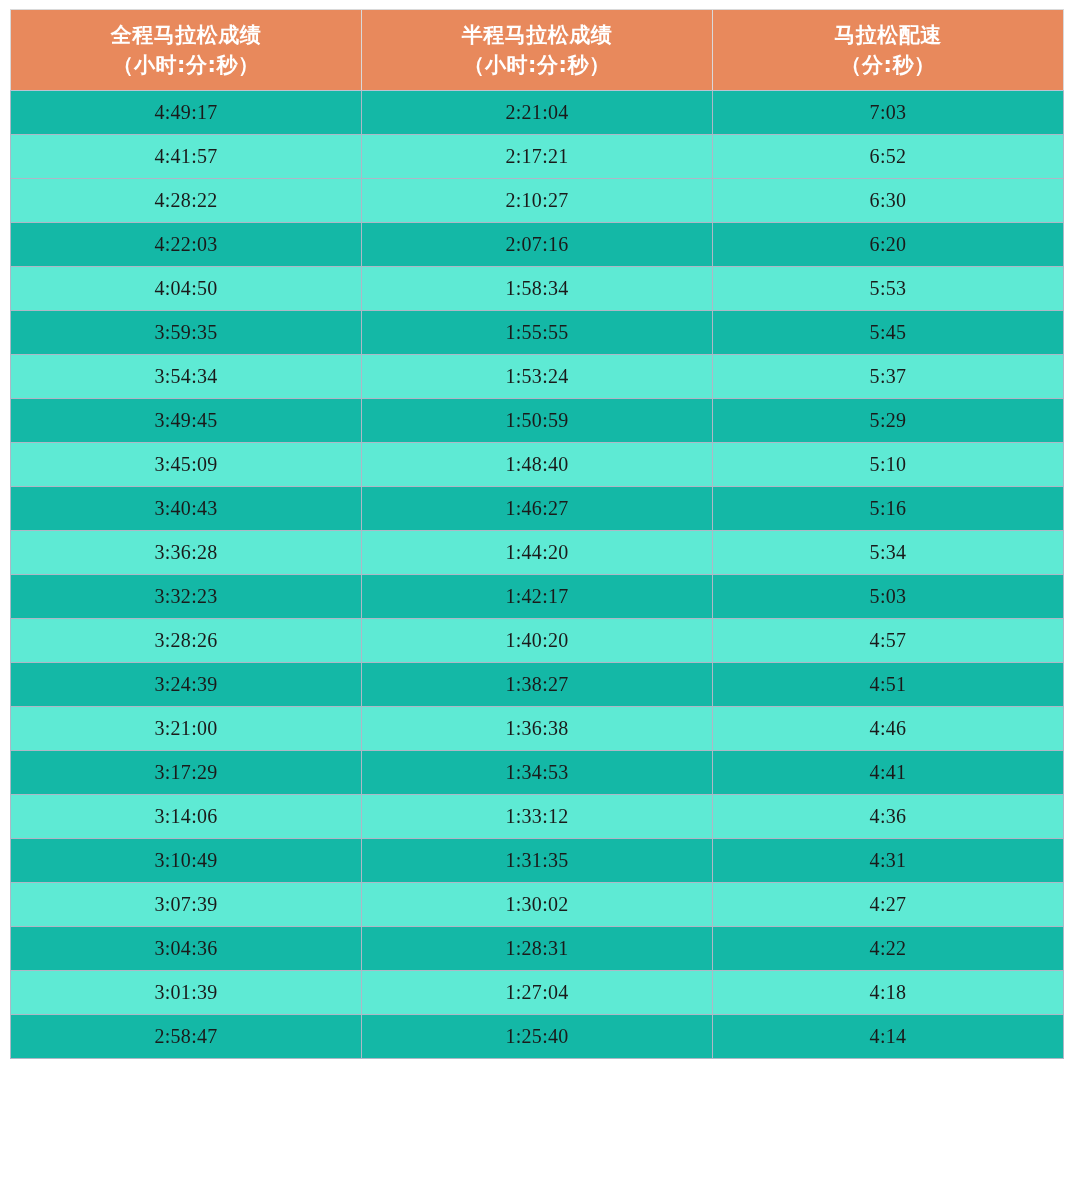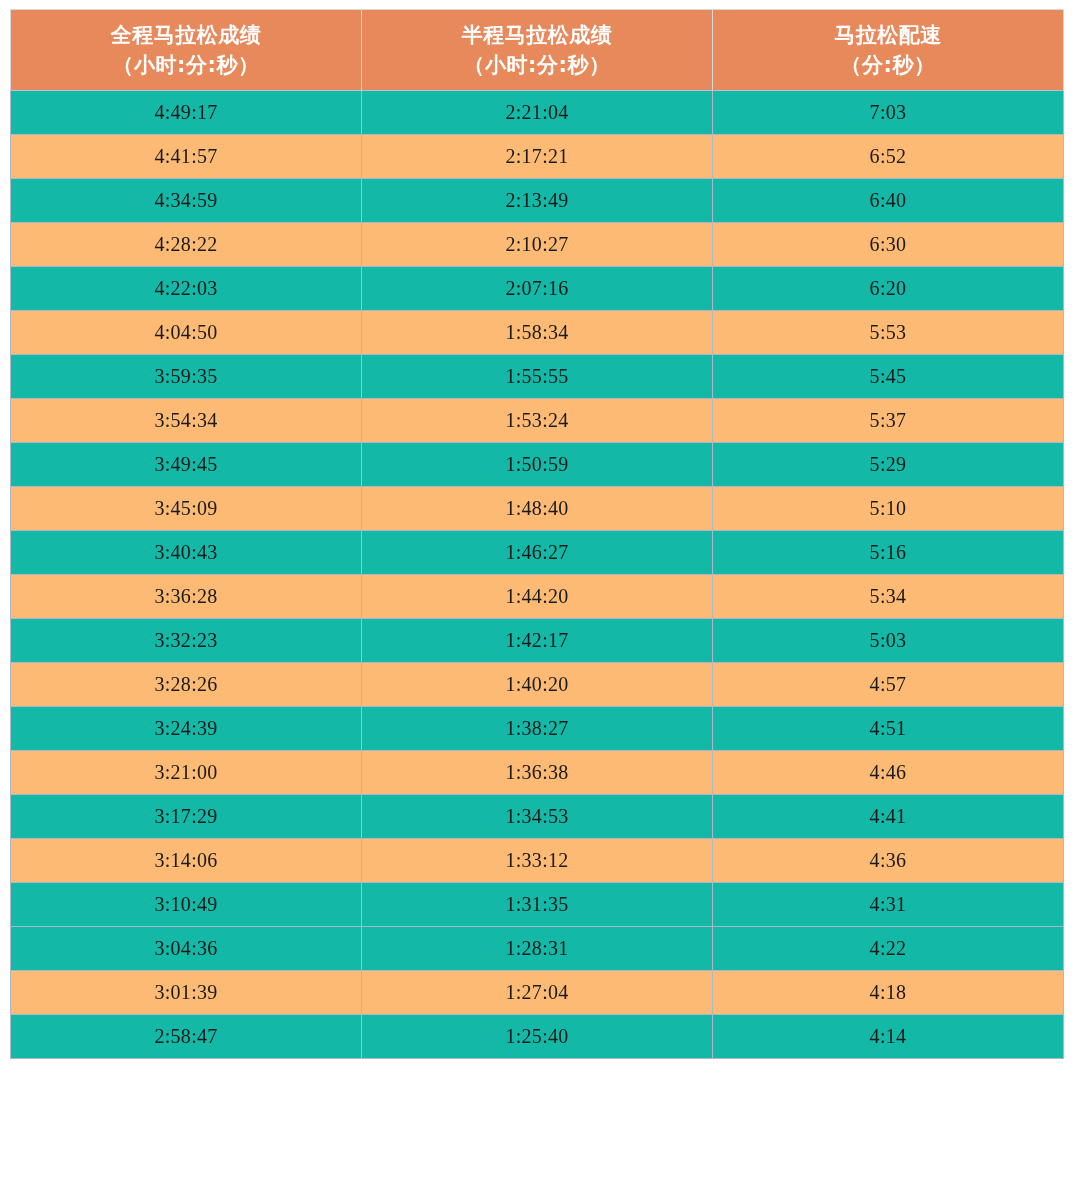--- a/index.html
+++ b/index.html
@@ -60,21 +60,21 @@
     border-left: 1px solid #aeb7c6;
     border-right: 1px solid #aeb7c6;
     border-top: 1px solid #aeb7c6;
     border-bottom: 1px solid #aeb7c6;
     letter-spacing: 0.3px;
   }
   tbody tr.row-shaded td {
     background: #14b8a6;
   }
   tbody tr.row-plain td {
-    background: #fdba74;
+    background: #5eead4;
   }
 </style>
 </head>
 <body>
 
 <div id="table-wrap">
   <table class="pace-table">
     <colgroup>
       <col class="c1">
       <col class="c2">
@@ -100,25 +100,20 @@
         <tr class="row-shaded">
           <td>4:49:17</td>
           <td>2:21:04</td>
           <td>7:03</td>
         </tr>
         <tr class="row-plain">
           <td>4:41:57</td>
           <td>2:17:21</td>
           <td>6:52</td>
         </tr>
-        <tr class="row-shaded">
-          <td>4:34:59</td>
-          <td>2:13:49</td>
-          <td>6:40</td>
-        </tr>
         <tr class="row-plain">
           <td>4:28:22</td>
           <td>2:10:27</td>
           <td>6:30</td>
         </tr>
         <tr class="row-shaded">
           <td>4:22:03</td>
           <td>2:07:16</td>
           <td>6:20</td>
         </tr>
@@ -185,20 +180,25 @@
         <tr class="row-plain">
           <td>3:14:06</td>
           <td>1:33:12</td>
           <td>4:36</td>
         </tr>
         <tr class="row-shaded">
           <td>3:10:49</td>
           <td>1:31:35</td>
           <td>4:31</td>
         </tr>
+        <tr class="row-plain">
+          <td>3:07:39</td>
+          <td>1:30:02</td>
+          <td>4:27</td>
+        </tr>
         <tr class="row-shaded">
           <td>3:04:36</td>
           <td>1:28:31</td>
           <td>4:22</td>
         </tr>
         <tr class="row-plain">
           <td>3:01:39</td>
           <td>1:27:04</td>
           <td>4:18</td>
         </tr>

